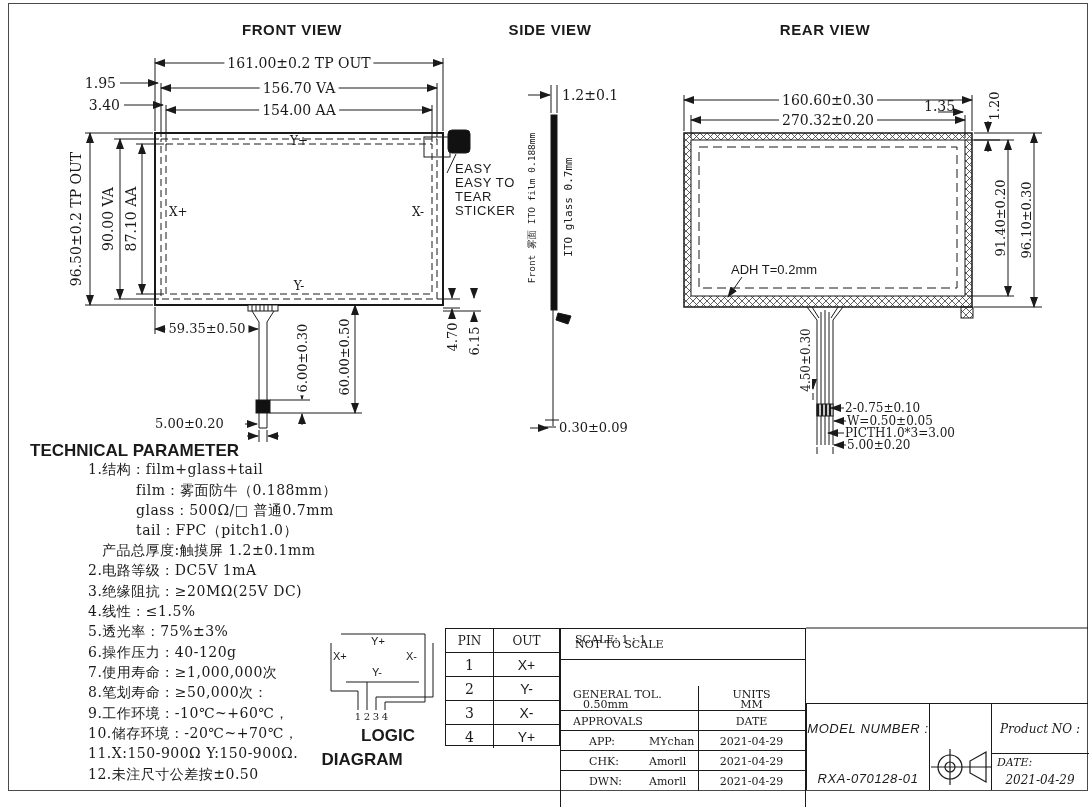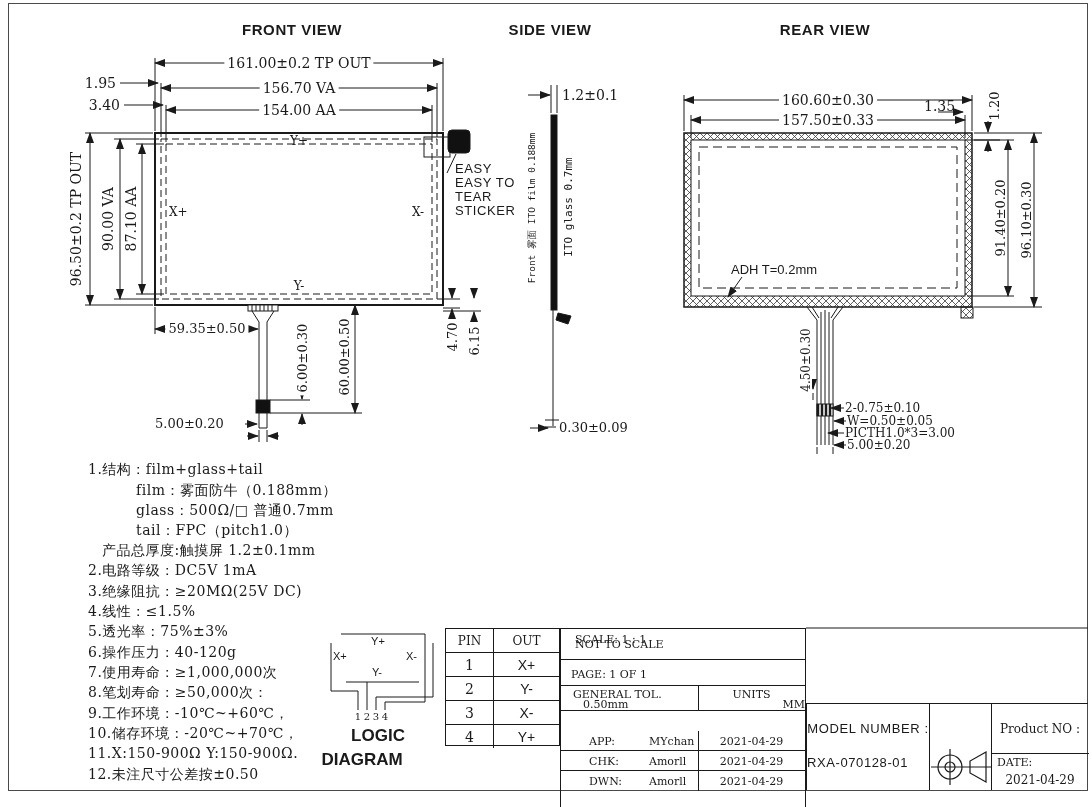--- a/index.html
+++ b/index.html
@@ -24,21 +24,21 @@
   .pt .row{position:relative;display:flex;border-top:1px solid #1a1a1a;height:23px;}
   .pt .row:first-child{border-top:none;}
   .pt .cl{width:47px;border-right:1px solid #1a1a1a;display:flex;align-items:center;justify-content:center;}
   .pt .cr{flex:1;display:flex;align-items:center;justify-content:center;}
   
   .tb{position:absolute;left:560px;top:628px;width:246px;height:210px;border:1px solid #1a1a1a;box-sizing:border-box;font-size:11px;}
   .tb .rw{position:absolute;left:0;width:244px;border-bottom:1px solid #1a1a1a;box-sizing:border-box;}
   .tb .split{position:absolute;left:137px;top:0;bottom:0;border-left:1px solid #1a1a1a;}
   .abs{position:absolute;white-space:nowrap;line-height:1;}
   
-  .mr{position:absolute;left:806px;top:703px;width:282px;height:87px;border-top:1px solid #1a1a1a;border-left:1px solid #1a1a1a;box-sizing:border-box;}
+  .mr{position:absolute;left:806px;top:703px;width:282px;height:87px;border-top:1px solid #1a1a1a;border-left:1px solid #1a1a1a;box-sizing:border-box;font-style:italic;}
   .mr .d1{position:absolute;left:122px;top:0;bottom:0;border-left:1px solid #1a1a1a;}
   .mr .d2{position:absolute;left:184px;top:0;bottom:0;border-left:1px solid #1a1a1a;}
   .mr .hd{position:absolute;left:184px;top:49px;width:98px;border-top:1px solid #1a1a1a;}
 </style>
 </head>
 <body>
 
 <div class="sheet">
   <div class="frame"></div>
 
@@ -191,32 +191,33 @@
   <span class="t f13" style="left:155px;top:417px">5.00±0.20</span>
   <span class="t v f13" style="left:452px;top:337px">4.70</span>
   <span class="t v f13" style="left:474px;top:341px">6.15</span>
 
   <span class="t f14" style="left:562px;top:88px">1.2±0.1</span>
   <span class="t v mono f95" style="left:532px;top:208px">Front 雾面 ITO film 0.188mm</span>
   <span class="t v mono f11" style="left:568px;top:207px">ITO glass 0.7mm</span>
   <span class="t f13 bgw" style="left:556px;top:421px">0.30±0.09</span>
 
   <span class="t c f14 bgw" style="left:828px;top:93px">160.60±0.30</span>
-  <span class="t c f14 bgw" style="left:828px;top:113px">157.50±0.33</span>
+  <span class="t c f14 bgw" style="left:828px;top:113px">270.32±0.20</span>
   <span class="t f14" style="left:924px;top:99px">1.35</span>
   <span class="t v f13" style="left:994px;top:106px">1.20</span>
   <span class="t v f13 bgw" style="left:1000px;top:218px">91.40±0.20</span>
   <span class="t v f13 bgw" style="left:1026px;top:220px">96.10±0.30</span>
   <span class="t sans f13" style="left:731px;top:263px">ADH T=0.2mm</span>
   <span class="t v f12 bgw" style="left:806px;top:360px">4.50±0.30</span>
   <span class="t f12" style="left:845px;top:402px">2-0.75±0.10</span>
   <span class="t f12" style="left:847px;top:415px">W=0.50±0.05</span>
   <span class="t f12" style="left:845px;top:427px">PICTH1.0*3=3.00</span>
   <span class="t f12" style="left:847px;top:439px">5.00±0.20</span>
 
+  <span class="t sans bold f17" style="left:30px;top:442px">TECHNICAL PARAMETER</span>
   <span class="t f14 techline" style="left:40px;top:462px">1.结构：film+glass+tail</span>
   <span class="t f14 techline" style="left:88px;top:483px">film：雾面防牛（0.188mm）</span>
   <span class="t f14 techline" style="left:88px;top:503px">glass：500Ω/□ 普通0.7mm</span>
   <span class="t f14 techline" style="left:88px;top:523px">tail：FPC（pitch1.0）</span>
   <span class="t f14 techline" style="left:54px;top:543px">产品总厚度:触摸屏 1.2±0.1mm</span>
   <span class="t f14 techline" style="left:40px;top:563px">2.电路等级：DC5V 1mA</span>
   <span class="t f14 techline" style="left:40px;top:584px">3.绝缘阻抗：≥20MΩ(25V DC)</span>
   <span class="t f14 techline" style="left:40px;top:604px">4.线性：≤1.5%</span>
   <span class="t f14 techline" style="left:40px;top:624px">5.透光率：75%±3%</span>
   <span class="t f14 techline" style="left:40px;top:645px">6.操作压力：40-120g</span>
@@ -228,21 +229,21 @@
   <span class="t f14 techline" style="left:40px;top:767px">12.未注尺寸公差按±0.50</span>
 
   <span class="t c sans f11" style="left:378px;top:636px">Y+</span>
   <span class="t sans f11" style="left:333px;top:651px">X+</span>
   <span class="t sans f11" style="left:406px;top:651px">X-</span>
   <span class="t c sans f11" style="left:377px;top:667px">Y-</span>
   <span class="t c f10" style="left:358px;top:712px">1</span>
   <span class="t c f10" style="left:367px;top:712px">2</span>
   <span class="t c f10" style="left:376px;top:712px">3</span>
   <span class="t c f10" style="left:385px;top:712px">4</span>
-  <span class="t c sans bold f17" style="left:378px;top:727px">LOGIC</span>
+  <span class="t c sans bold f17" style="left:388px;top:727px">LOGIC</span>
   <span class="t c sans bold f17" style="left:362px;top:751px">DIAGRAM</span>
 
   <div class="pt">
     <div class="row">
       <div class="cl f12">PIN</div>
       <div class="cr f12">OUT</div>
     </div>
     <div class="row">
       <div class="cl f14">1</div>
       <div class="cr sans f14">X+</div>
@@ -259,29 +260,31 @@
       <div class="cl f14">4</div>
       <div class="cr sans f14">Y+</div>
     </div>
   </div>
 
   <div class="tb">
     <div class="rw" style="top:0;height:31px">
       <span class="abs" style="left:14px;top:5px">SCALE: 1 : 1</span>
       <span class="abs" style="left:14px;top:10px">NOT TO SCALE</span>
     </div>
-    <div class="rw" style="top:31px;height:26px">
-      <span class="abs" style="left:10px;top:9px">PAGE:  1 OF 1</span>
-    </div>
     <div class="rw" style="top:57px;height:25px">
       <div class="split"></div>
       <span class="abs" style="left:12px;top:3px">GENERAL TOL.</span>
       <span class="abs" style="left:22px;top:13px">0.50mm</span>
       <span class="abs" style="left:137px;width:107px;text-align:center;top:3px">UNITS</span>
-      <span class="abs" style="left:137px;width:107px;text-align:right;top:13px">MM</span>
+      <span class="abs" style="left:137px;width:107px;text-align:center;top:13px">MM</span>
+    </div>
+    <div class="rw" style="top:82px;height:20px">
+      <div class="split"></div>
+      <span class="abs" style="left:12px;top:5px">APPROVALS</span>
+      <span class="abs" style="left:137px;width:107px;text-align:center;top:5px">DATE</span>
     </div>
     <div class="rw" style="top:102px;height:20px">
       <div class="split"></div>
       <span class="abs" style="left:28px;top:5px">APP:</span>
       <span class="abs" style="left:88px;top:5px">MYchan</span>
       <span class="abs" style="left:137px;width:107px;text-align:center;top:5px">2021-04-29</span>
     </div>
     <div class="rw" style="top:122px;height:20px">
       <div class="split"></div>
       <span class="abs" style="left:28px;top:5px">CHK:</span>
@@ -294,19 +297,19 @@
       <span class="abs" style="left:88px;top:5px">Amorll</span>
       <span class="abs" style="left:137px;width:107px;text-align:center;top:5px">2021-04-29</span>
     </div>
   </div>
 
   <div class="mr">
     <div class="d1"></div>
       <div class="d2"></div>
       <div class="hd"></div>
     <span class="abs sans f13 ls" style="left:0;width:122px;text-align:center;top:18px">MODEL NUMBER :</span>
-    <span class="abs sans f13 ls" style="left:0;width:122px;text-align:left;top:52px">RXA-070128-01</span>
+    <span class="abs sans f13 ls" style="left:0;width:122px;text-align:center;top:68px">RXA-070128-01</span>
     <span class="abs f12" style="left:184px;width:98px;text-align:center;top:19px">Product NO :</span>
     <span class="abs f11" style="left:190px;top:53px">DATE:</span>
     <span class="abs f12" style="left:184px;width:98px;text-align:center;top:70px">2021-04-29</span>
   </div>
 
 </div>
 
 </body></html>

